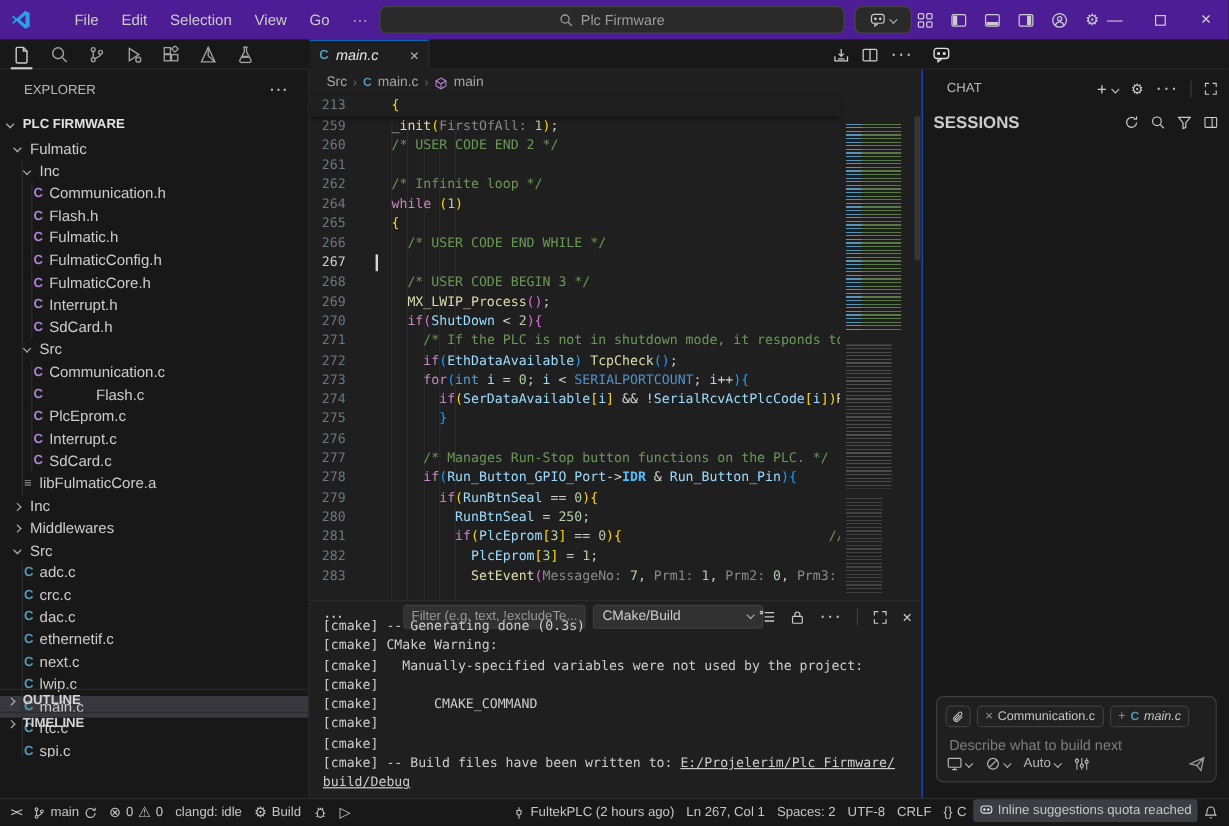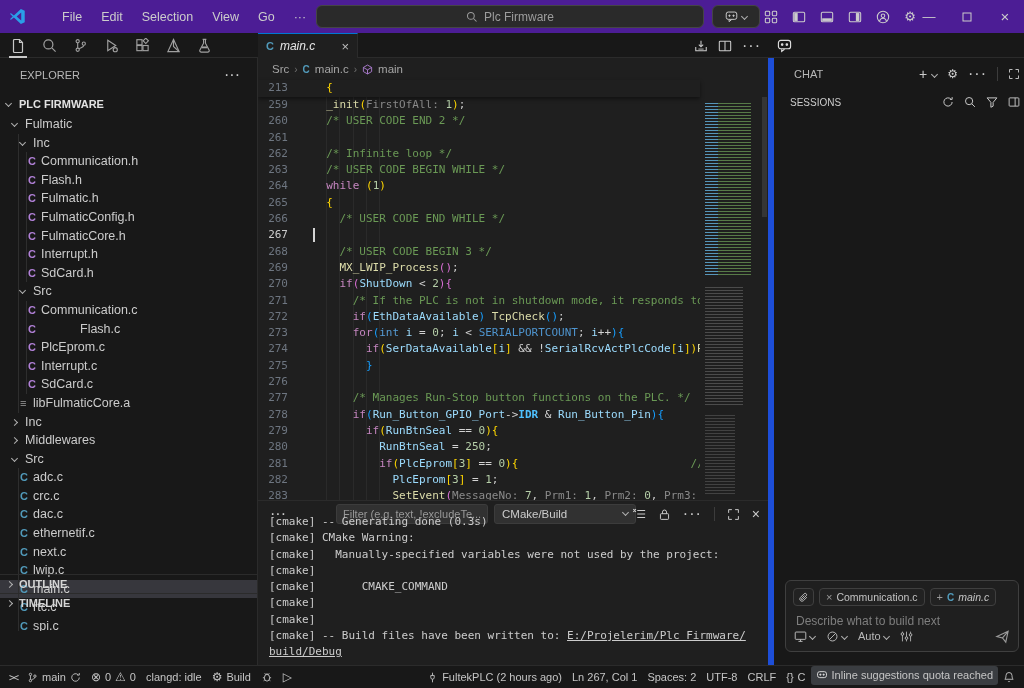--- a/index.html
+++ b/index.html
@@ -92,26 +92,26 @@
     border-radius:3px; display:flex; align-items:center; font-size:11.5px; padding:0 7px; color:#cccccc; }
   #task-dd .chev { position:relative; margin-left:auto; }
   .ph-icons { position:absolute; right:8px; top:0; height:26px; display:flex; align-items:center; gap:12px; color:#cccccc; }
   .vdiv { width:1px; height:14px; background:#3c3c3c; }
   #output { position:absolute; left:11px; top:20px; width:492px; height:145px; overflow:hidden;
     font-family:"DejaVu Sans Mono","Liberation Mono",monospace; font-size:11px; color:#cccccc; }
   .oline { height:16.3px; line-height:16.3px; white-space:pre-wrap; }
   .olink { text-decoration:underline; cursor:pointer; }
 
   
-  #chat { left:768px; top:58px; width:256px; height:607px; background:#181818; border-left:6px solid #1d4ed8;text-align:right; }
+  #chat { left:768px; top:58px; width:256px; height:607px; background:#181818; border-left:1px solid #1d4ed8;text-align:right; }
   #chat-head { position:absolute; left:0; top:0; width:256px; height:32px; display:flex; align-items:center; }
   #chat-head .t { margin-left:20px; font-size:11px; color:#b8b8b8; }
   .chat-head-icons { position:absolute; right:10px; display:flex; align-items:center; gap:10px; }
   #sessions-row { position:absolute; left:0; top:32px; width:256px; height:24px; display:flex; align-items:center; }
-  #sessions-row .t { margin-left:16px; font-size:10px; font-weight:normal; color:#cccccc; }
+  #sessions-row .t { margin-left:9px; font-size:14px; font-weight:bold; color:#cccccc; }
   #chat-input { position:absolute; left:11px; top:522px; width:234px; height:72px; background:#1f1f1f;
     border:1px solid #3f3f3f; border-radius:6px; }
   .chips { position:absolute; left:7px; top:7px; display:flex; gap:5px; align-items:center; }
   .chip { height:18px; border:1px solid #3f3f3f; border-radius:4px; display:flex; align-items:center; gap:4px;
     padding:0 6px; font-size:10.5px; color:#c3c3c3; background:#222222; }
   .chip .x { font-size:11px; color:#9a9a9a; }
   .chip .cc { font-weight:bold; font-size:10px; color:#519aba; }
   .chip.sugg .nm { font-style:italic; }
   #chat-ph { position:absolute; left:10px; top:33px; font-size:12px; color:#7e7e7e; }
   .chat-ctl { position:absolute; left:8px; bottom:6px; right:8px; height:18px; display:flex; align-items:center; gap:11px; color:#b9b9b9; }
@@ -492,21 +492,20 @@
       <span class="iguide" style="left:108px"></span>
       <span class="iguide" style="left:121px"></span>
       <div id="sticky">
           <div class="cline"><span class="ln">213</span><span class="lt"><span class="tk pt">  </span><span class="tk b1">{</span></span></div>
         </div>
       <div id="code">
           <div class="cline"><span class="ln">259</span><span class="lt"><span class="tk pt">  </span><span class="tk fn">_init</span><span class="tk b1">(</span><span class="tk ih">FirstOfAll:</span><span class="tk pt"> </span><span class="tk nu">1</span><span class="tk b1">)</span><span class="tk pt">;</span></span></div>
           <div class="cline"><span class="ln">260</span><span class="lt"><span class="tk pt">  </span><span class="tk cm">/* USER CODE END 2 */</span></span></div>
           <div class="cline"><span class="ln">261</span><span class="lt"></span></div>
           <div class="cline"><span class="ln">262</span><span class="lt"><span class="tk pt">  </span><span class="tk cm">/* Infinite loop */</span></span></div>
-          <div class="cline"><span class="ln">263</span><span class="lt"><span class="tk pt">  </span><span class="tk cm">/* USER CODE BEGIN WHILE */</span></span></div>
           <div class="cline"><span class="ln">264</span><span class="lt"><span class="tk pt">  </span><span class="tk kw">while</span><span class="tk pt"> </span><span class="tk b1">(</span><span class="tk nu">1</span><span class="tk b1">)</span></span></div>
           <div class="cline"><span class="ln">265</span><span class="lt"><span class="tk pt">  </span><span class="tk b1">{</span></span></div>
           <div class="cline"><span class="ln">266</span><span class="lt"><span class="tk pt">    </span><span class="tk cm">/* USER CODE END WHILE */</span></span></div>
           <div class="cline cur"><span class="ln">267</span><span class="lt"></span><span class="caret"></span></div>
           <div class="cline"><span class="ln">268</span><span class="lt"><span class="tk pt">    </span><span class="tk cm">/* USER CODE BEGIN 3 */</span></span></div>
           <div class="cline"><span class="ln">269</span><span class="lt"><span class="tk pt">    </span><span class="tk fn">MX_LWIP_Process</span><span class="tk b2">()</span><span class="tk pt">;</span></span></div>
           <div class="cline"><span class="ln">270</span><span class="lt"><span class="tk pt">    </span><span class="tk kw">if</span><span class="tk b2">(</span><span class="tk vr">ShutDown</span><span class="tk op"> &lt; </span><span class="tk nu">2</span><span class="tk b2">){</span></span></div>
           <div class="cline"><span class="ln">271</span><span class="lt"><span class="tk pt">      </span><span class="tk cm">/* If the PLC is not in shutdown mode, it responds to TCP</span></span></div>
           <div class="cline"><span class="ln">272</span><span class="lt"><span class="tk pt">      </span><span class="tk kw">if</span><span class="tk b3">(</span><span class="tk vr">EthDataAvailable</span><span class="tk b3">)</span><span class="tk pt"> </span><span class="tk fn">TcpCheck</span><span class="tk b3">()</span><span class="tk pt">;</span></span></div>
           <div class="cline"><span class="ln">273</span><span class="lt"><span class="tk pt">      </span><span class="tk kw">for</span><span class="tk b3">(</span><span class="tk ty">int</span><span class="tk pt"> </span><span class="tk vr">i</span><span class="tk op"> = </span><span class="tk nu">0</span><span class="tk pt">; </span><span class="tk vr">i</span><span class="tk op"> &lt; </span><span class="tk mc">SERIALPORTCOUNT</span><span class="tk pt">; </span><span class="tk vr">i</span><span class="tk op">++</span><span class="tk b3">){</span></span></div>

